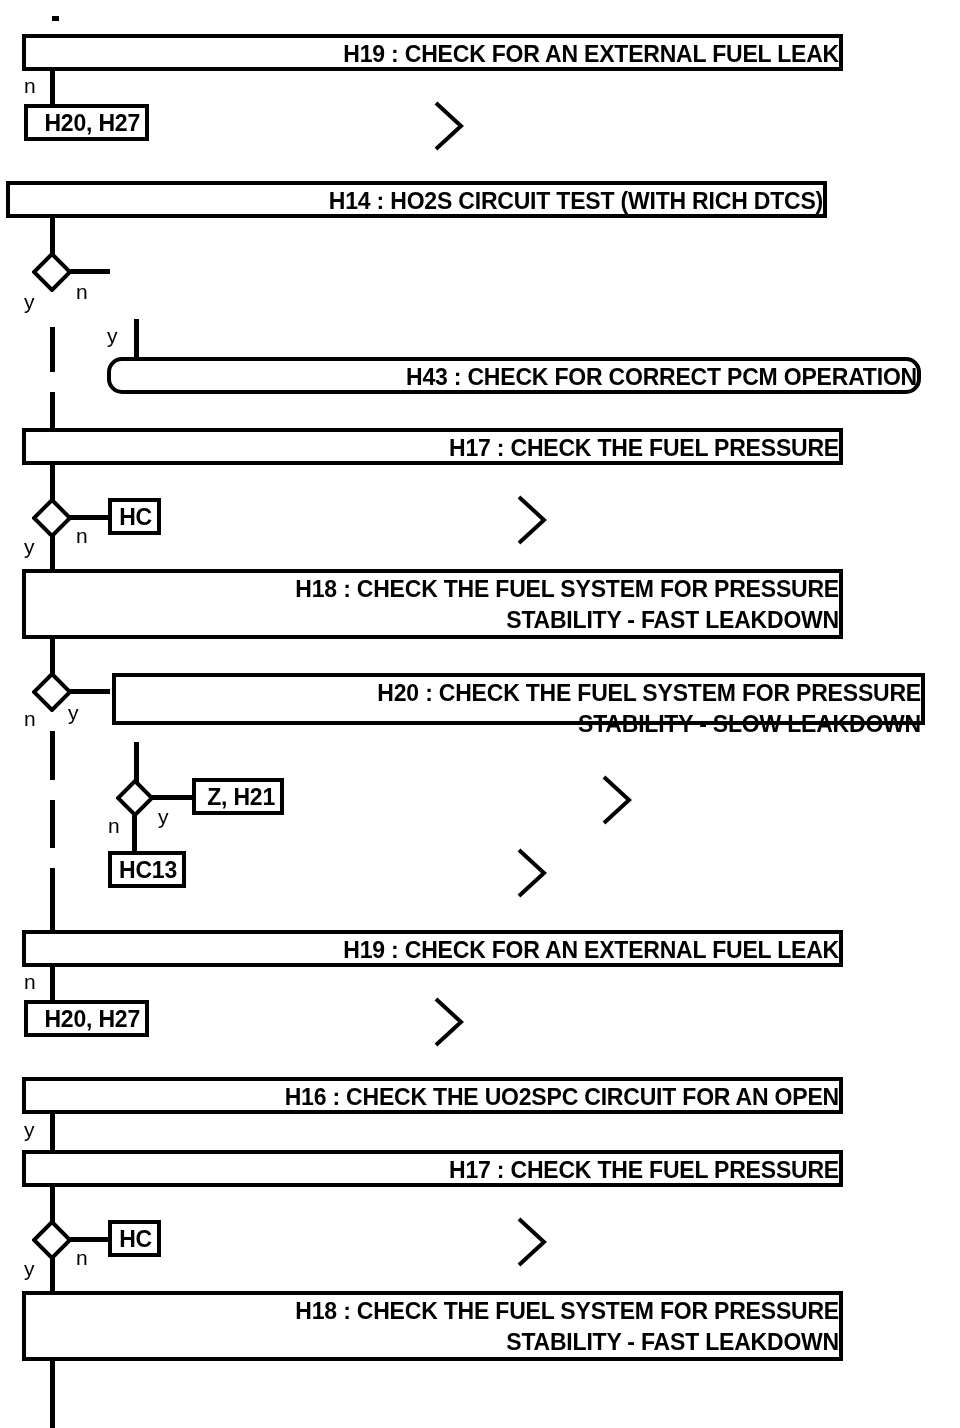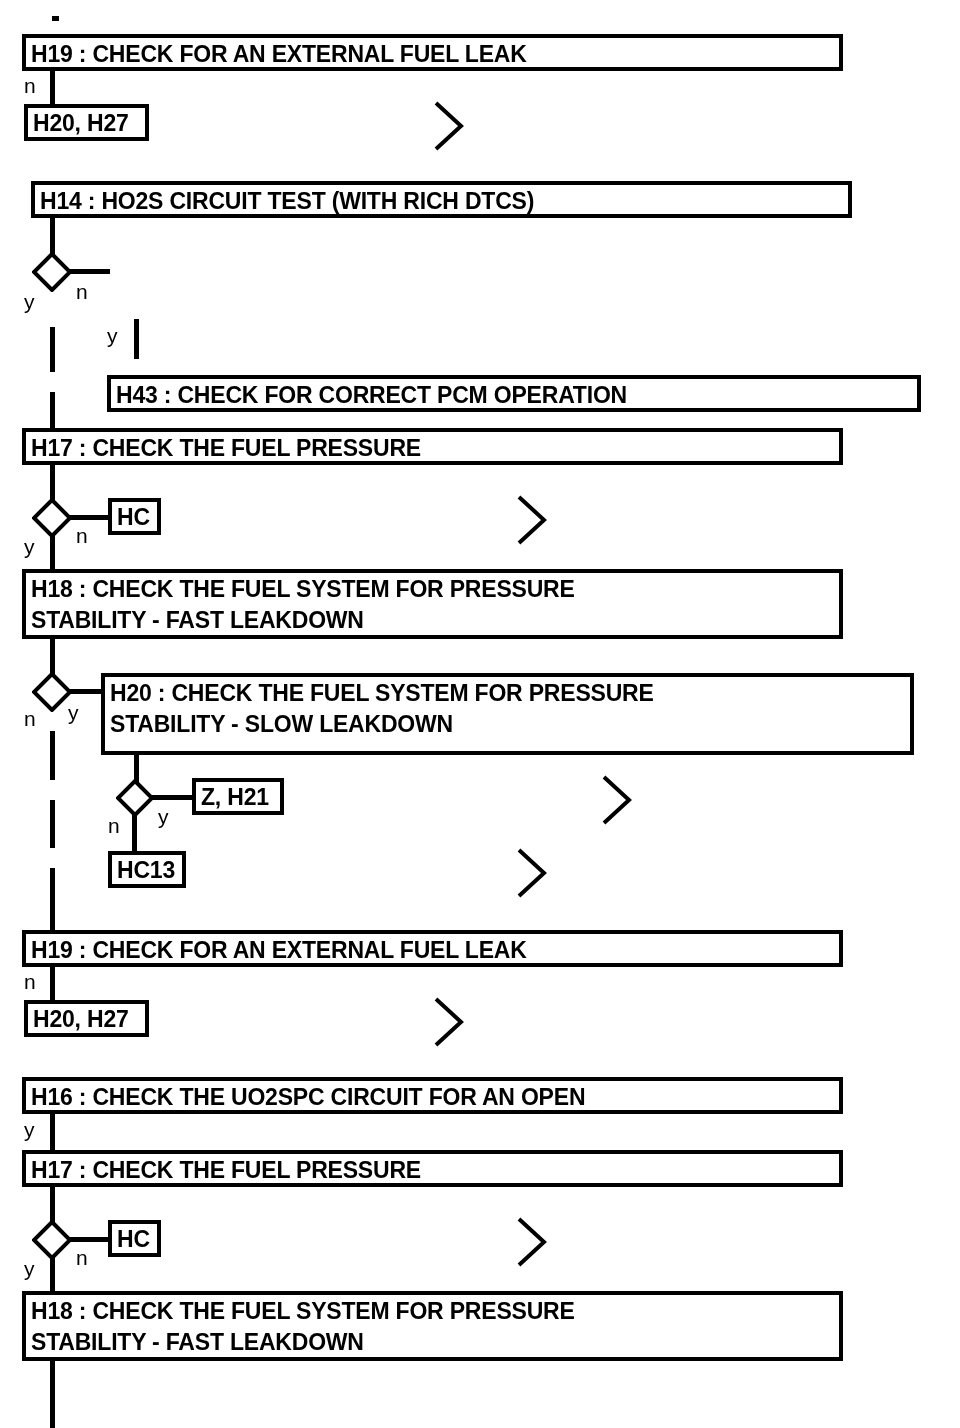--- a/index.html
+++ b/index.html
@@ -7,20 +7,21 @@
     padding: 0;
     background: #ffffff;
   }
   #canvas {
     position: relative;
     width: 960px;
     height: 1428px;
     background: #ffffff;
     font-family: "Liberation Sans", sans-serif;
     overflow: hidden;
+    text-align: right;
   }
   
   .node {
     position: absolute;
     box-sizing: border-box;
     border: 4px solid #000000;
     background: #ffffff;
     color: #000000;
     font-weight: bold;
     font-size: 23px;
@@ -96,42 +97,42 @@
   <div class="blabel" style="left:24px; top:75px;">n</div>
 
   <div class="node small" style="left:24px; top:104px; width:125px; height:37px;">H20, H27</div>
 
   <div class="chev" style="left:432px; top:99px;">
     <svg width="40" height="55" viewBox="0 0 40 55">
       <polyline points="4,4 29,27 4,50" fill="none" stroke="#000000" stroke-width="4"></polyline>
     </svg>
   </div>
 
-  <div class="node" style="left:31px; top:181px; width:821px; height:37px;">H14 : HO2S CIRCUIT TEST (WITH RICH DTCS)</div>
+  <div class="node" style="left:6px; top:181px; width:821px; height:37px;">H14 : HO2S CIRCUIT TEST (WITH RICH DTCS)</div>
 
   <div class="vline" style="left:50px; top:217px; height:37px;"></div>
 
   <div class="diamond" style="left:32px; top:252px;">
     <svg class="dsvg" width="40" height="40" viewBox="0 0 40 40">
       <polygon points="20,2 38,20 20,38 2,20" fill="#ffffff" stroke="#000000" stroke-width="4"></polygon>
     </svg>
   </div>
 
   <div class="hline" style="left:68px; top:269px; width:42px;"></div>
   <div class="blabel" style="left:76px; top:281px;">n</div>
   <div class="blabel" style="left:24px; top:291px;">y</div>
 
   <div class="vdash" style="left:50px; top:327px; height:45px;"></div>
   <div class="vdash" style="left:50px; top:392px; height:37px;"></div>
 
 
   <div class="vline" style="left:134px; top:319px; height:40px;"></div>
   <div class="blabel" style="left:107px; top:325px;">y</div>
 
-  <div class="node" style="left:107px; top:375px; width:814px; height:37px;">H43 : CHECK FOR CORRECT PCM OPERATION</div>
+  <div class="node" style="left:107px; top:357px; width:814px; height:37px;border-radius:15px;">H43 : CHECK FOR CORRECT PCM OPERATION</div>
 
   <div class="node" style="left:22px; top:428px; width:821px; height:37px;">H17 : CHECK THE FUEL PRESSURE</div>
 
   <div class="vline" style="left:50px; top:464px; height:36px;"></div>
 
   <div class="diamond" style="left:32px; top:498px;">
     <svg class="dsvg" width="40" height="40" viewBox="0 0 40 40">
       <polygon points="20,2 38,20 20,38 2,20" fill="#ffffff" stroke="#000000" stroke-width="4"></polygon>
     </svg>
   </div>
@@ -160,21 +161,21 @@
     </svg>
   </div>
   <div class="hline" style="left:68px; top:689px; width:42px;"></div>
   <div class="blabel" style="left:68px; top:702px;">y</div>
   <div class="blabel" style="left:24px; top:708px;">n</div>
 
   <div class="vdash" style="left:50px; top:731px; height:49px;"></div>
   <div class="vdash" style="left:50px; top:800px; height:48px;"></div>
   <div class="vdash" style="left:50px; top:868px; height:63px;"></div>
 
-  <div class="node" style="left:101px; top:673px; width:813px; height:82px;">H20 : CHECK THE FUEL SYSTEM FOR PRESSURE
+  <div class="node" style="left:112px; top:673px; width:813px; height:52px;">H20 : CHECK THE FUEL SYSTEM FOR PRESSURE
 STABILITY - SLOW LEAKDOWN</div>
 
   <div class="vline" style="left:134px; top:742px; height:40px;"></div>
 
   <div class="diamond" style="left:116px; top:779px;">
     <svg class="dsvg" width="38" height="38" viewBox="0 0 38 38">
       <polygon points="19,2 36,19 19,36 2,19" fill="#ffffff" stroke="#000000" stroke-width="4"></polygon>
     </svg>
   </div>
   <div class="hline" style="left:150px; top:795px; width:44px;"></div>

